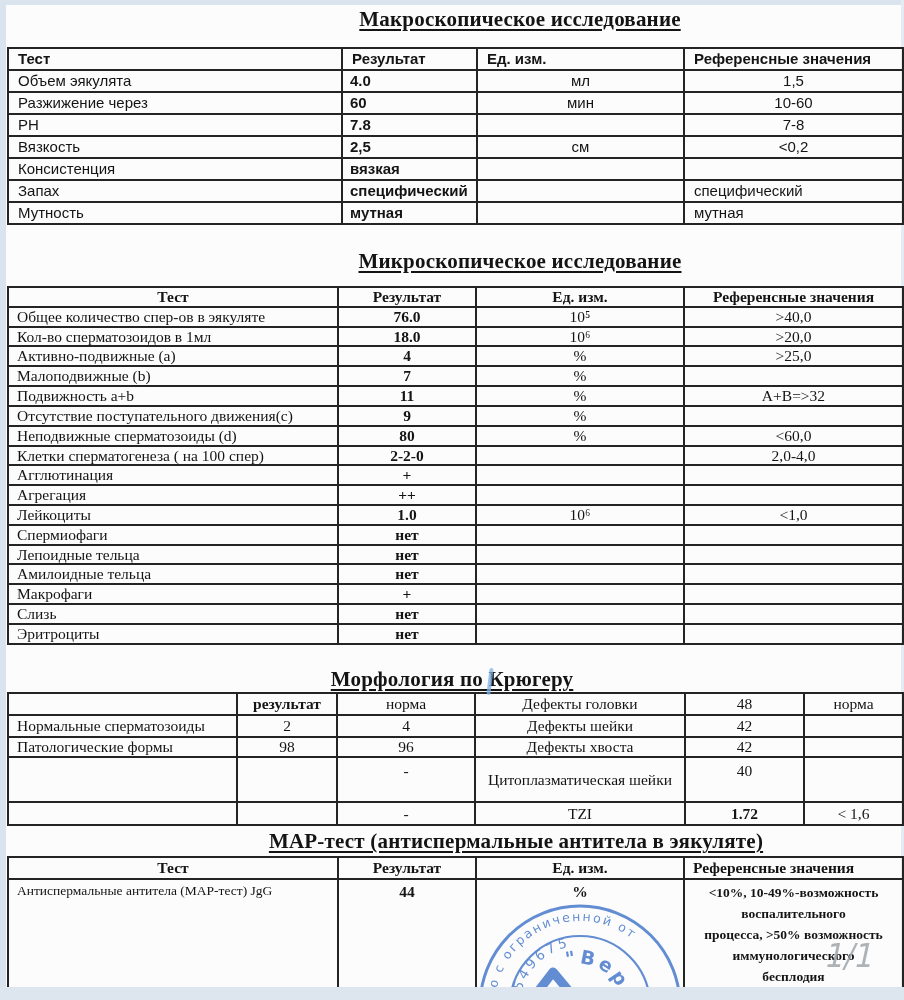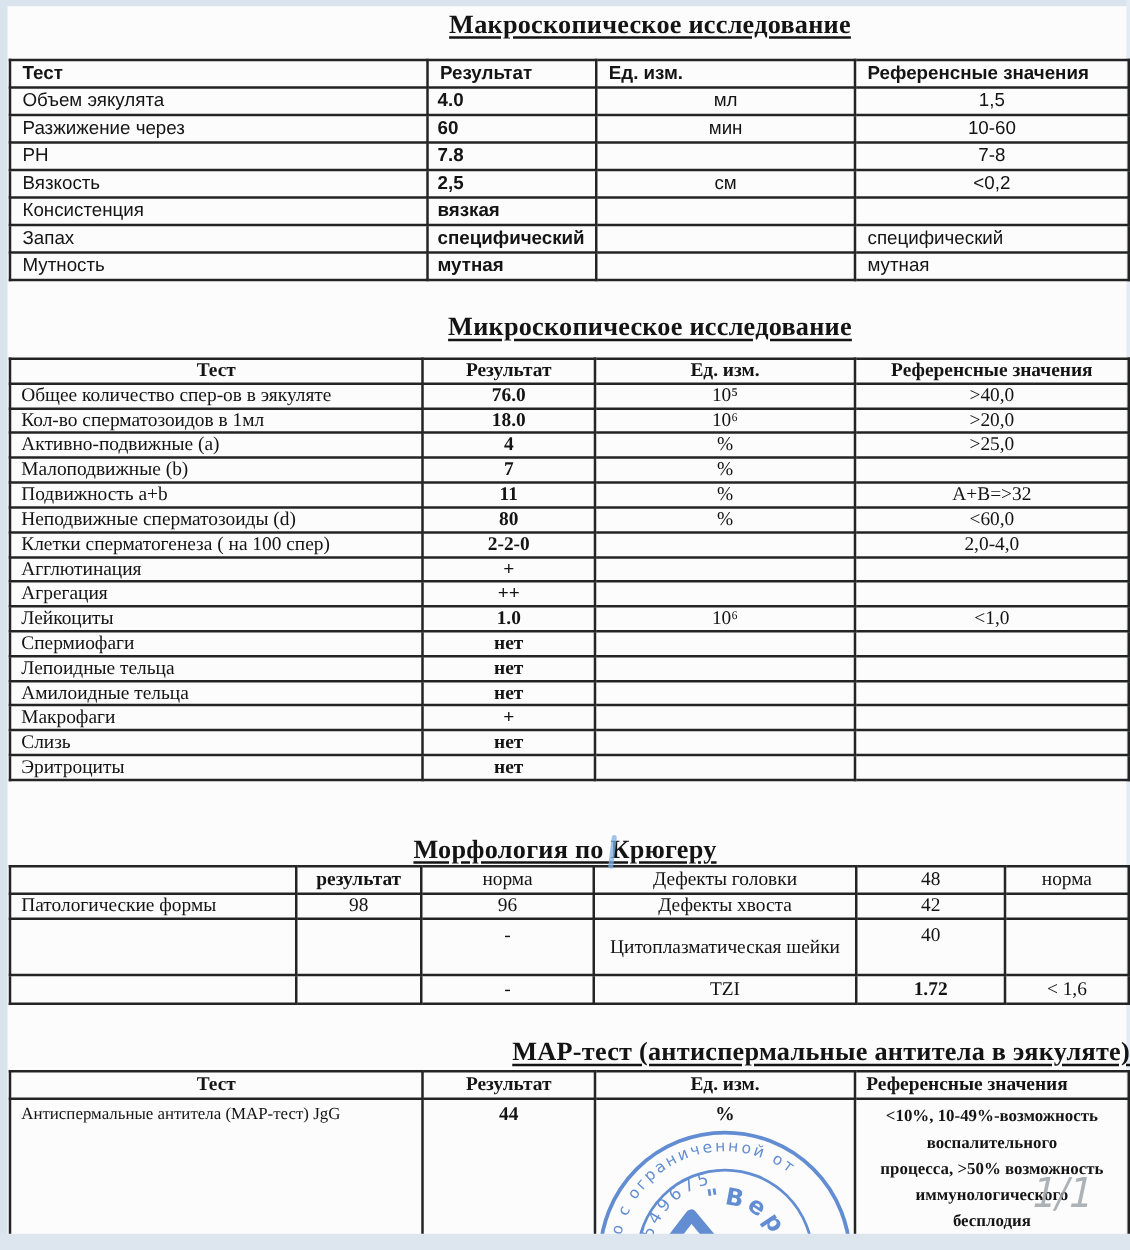--- a/index.html
+++ b/index.html
@@ -9,21 +9,21 @@
   .strip{position:absolute;background:#d9e4ee;}
   .strip.top{left:0;top:0;width:904px;height:5px;}
   .strip.left{left:0;top:0;width:6px;height:1000px;}
   .strip.right{right:0;top:0;width:3px;height:1000px;background:#e4ebf2;}
   .strip.bottom{left:0;top:987px;width:904px;height:13px;background:#dde6ee;z-index:6;}
 
   .sec-title{position:absolute;left:0;width:904px;text-align:center;font-weight:bold;
              font-size:21px;letter-spacing:.2px;}
   .sec-title span{text-decoration:underline;text-decoration-thickness:2px;text-underline-offset:3px;}
   .off{padding-left:136px;box-sizing:border-box;}
-  .off4{padding-left:128px;box-sizing:border-box;text-align:right;}
+  .off4{padding-left:128px;box-sizing:border-box;}
 
   table.t{position:absolute;border-collapse:collapse;table-layout:fixed;left:7px;width:895px;}
   table.t td{border:2px solid #242424;vertical-align:middle;overflow:hidden;
              padding:0 4px;line-height:1.15;}
 
   
   #t-macro td{font-family:"Liberation Sans",sans-serif;font-size:15px;height:20px;}
   #t-macro td.lab{padding-left:9px;}
   #t-macro td.res{font-weight:bold;padding-left:7px;}
   #t-macro td.hdr{font-weight:bold;padding-left:9px;}
@@ -178,20 +178,26 @@
       <td class="lab">Малоподвижные (b)</td>
       <td class="res">7</td>
       <td class="unit">%</td>
       <td class="ref"></td>
     </tr>
     <tr>
       <td class="lab">Подвижность a+b</td>
       <td class="res">11</td>
       <td class="unit">%</td>
       <td class="ref">A+B=&gt;32</td>
+    </tr>
+    <tr>
+      <td class="lab">Отсутствие поступательного движения(с)</td>
+      <td class="res">9</td>
+      <td class="unit">%</td>
+      <td class="ref"></td>
     </tr>
     <tr>
       <td class="lab">Неподвижные сперматозоиды (d)</td>
       <td class="res">80</td>
       <td class="unit">%</td>
       <td class="ref">&lt;60,0</td>
     </tr>
     <tr>
       <td class="lab">Клетки сперматогенеза ( на 100 спер)</td>
       <td class="res">2-2-0</td>
@@ -270,20 +276,28 @@
         <col style="width:99px">
       </colgroup>
     <tbody>
         <tr style="height:22px;">
       <td class="lab"></td>
       <td class="b">результат</td>
       <td>норма</td>
       <td>Дефекты головки</td>
       <td>48</td>
       <td>норма</td>
+    </tr>
+    <tr style="height:22px;">
+      <td class="lab">Нормальные сперматозоиды</td>
+      <td>2</td>
+      <td>4</td>
+      <td>Дефекты шейки</td>
+      <td>42</td>
+      <td></td>
     </tr>
     <tr style="height:18px;">
       <td class="lab">Патологические формы</td>
       <td>98</td>
       <td>96</td>
       <td>Дефекты хвоста</td>
       <td>42</td>
       <td></td>
     </tr>
     <tr style="height:45px;">

